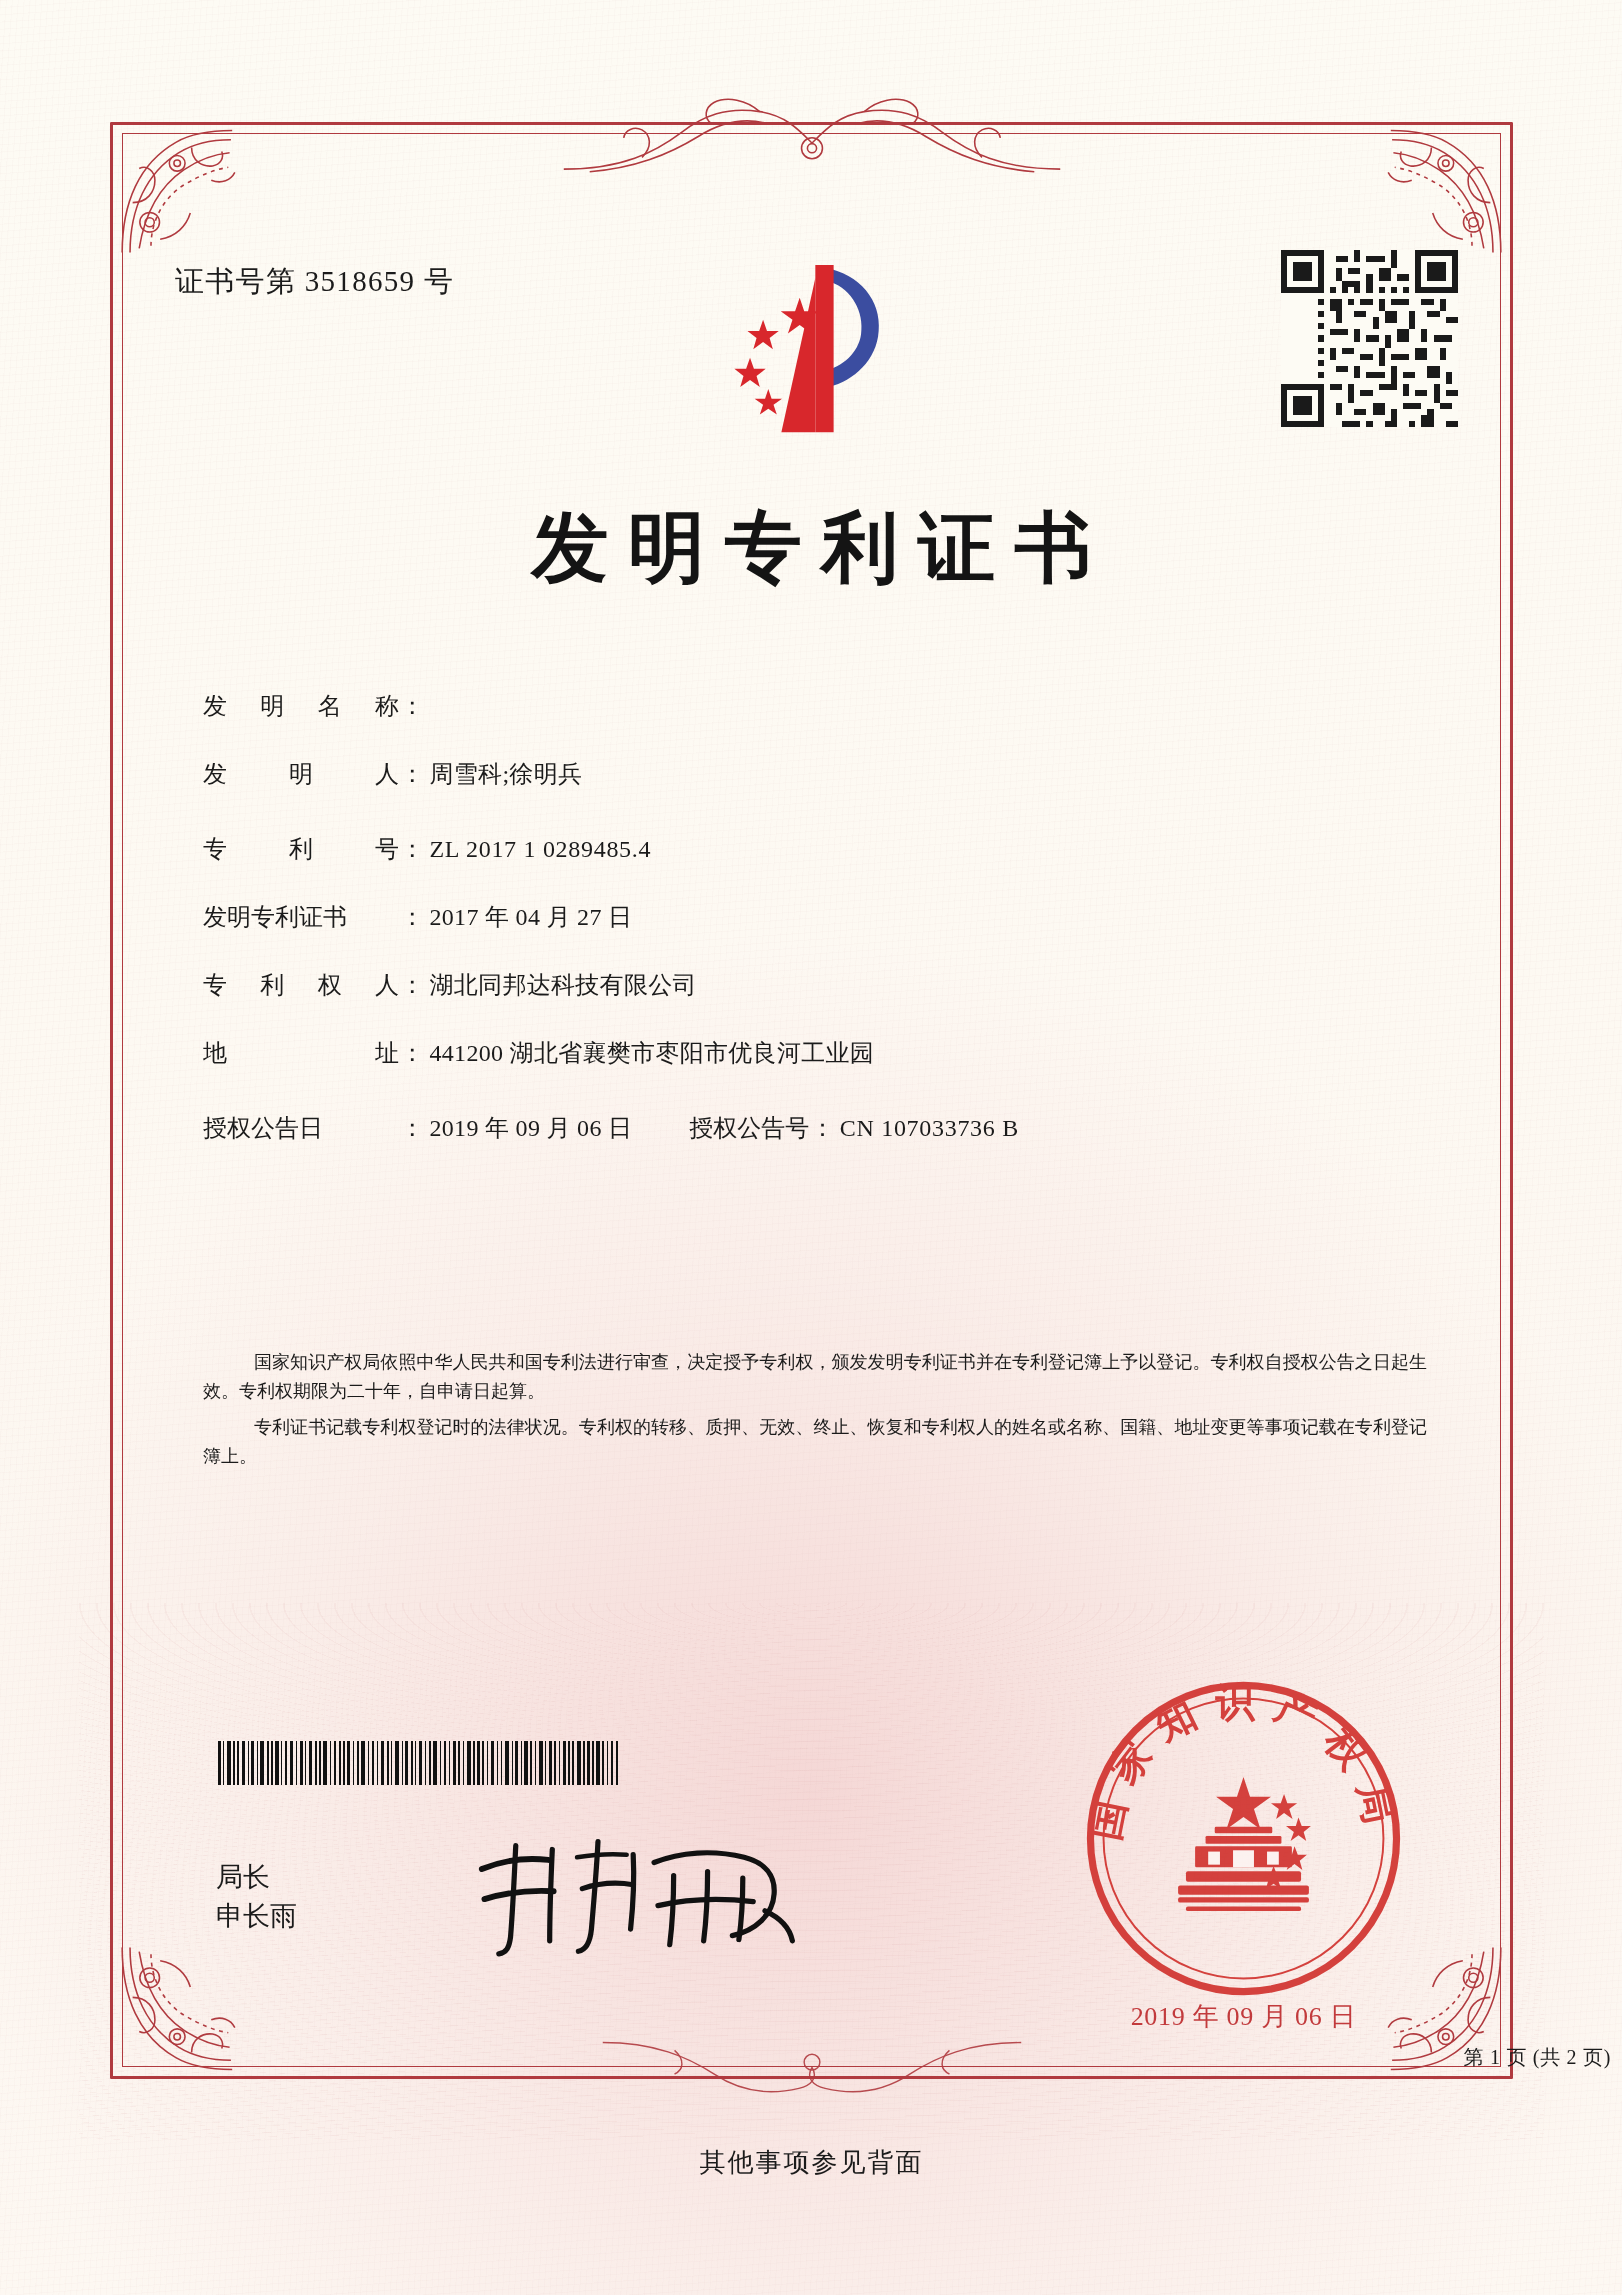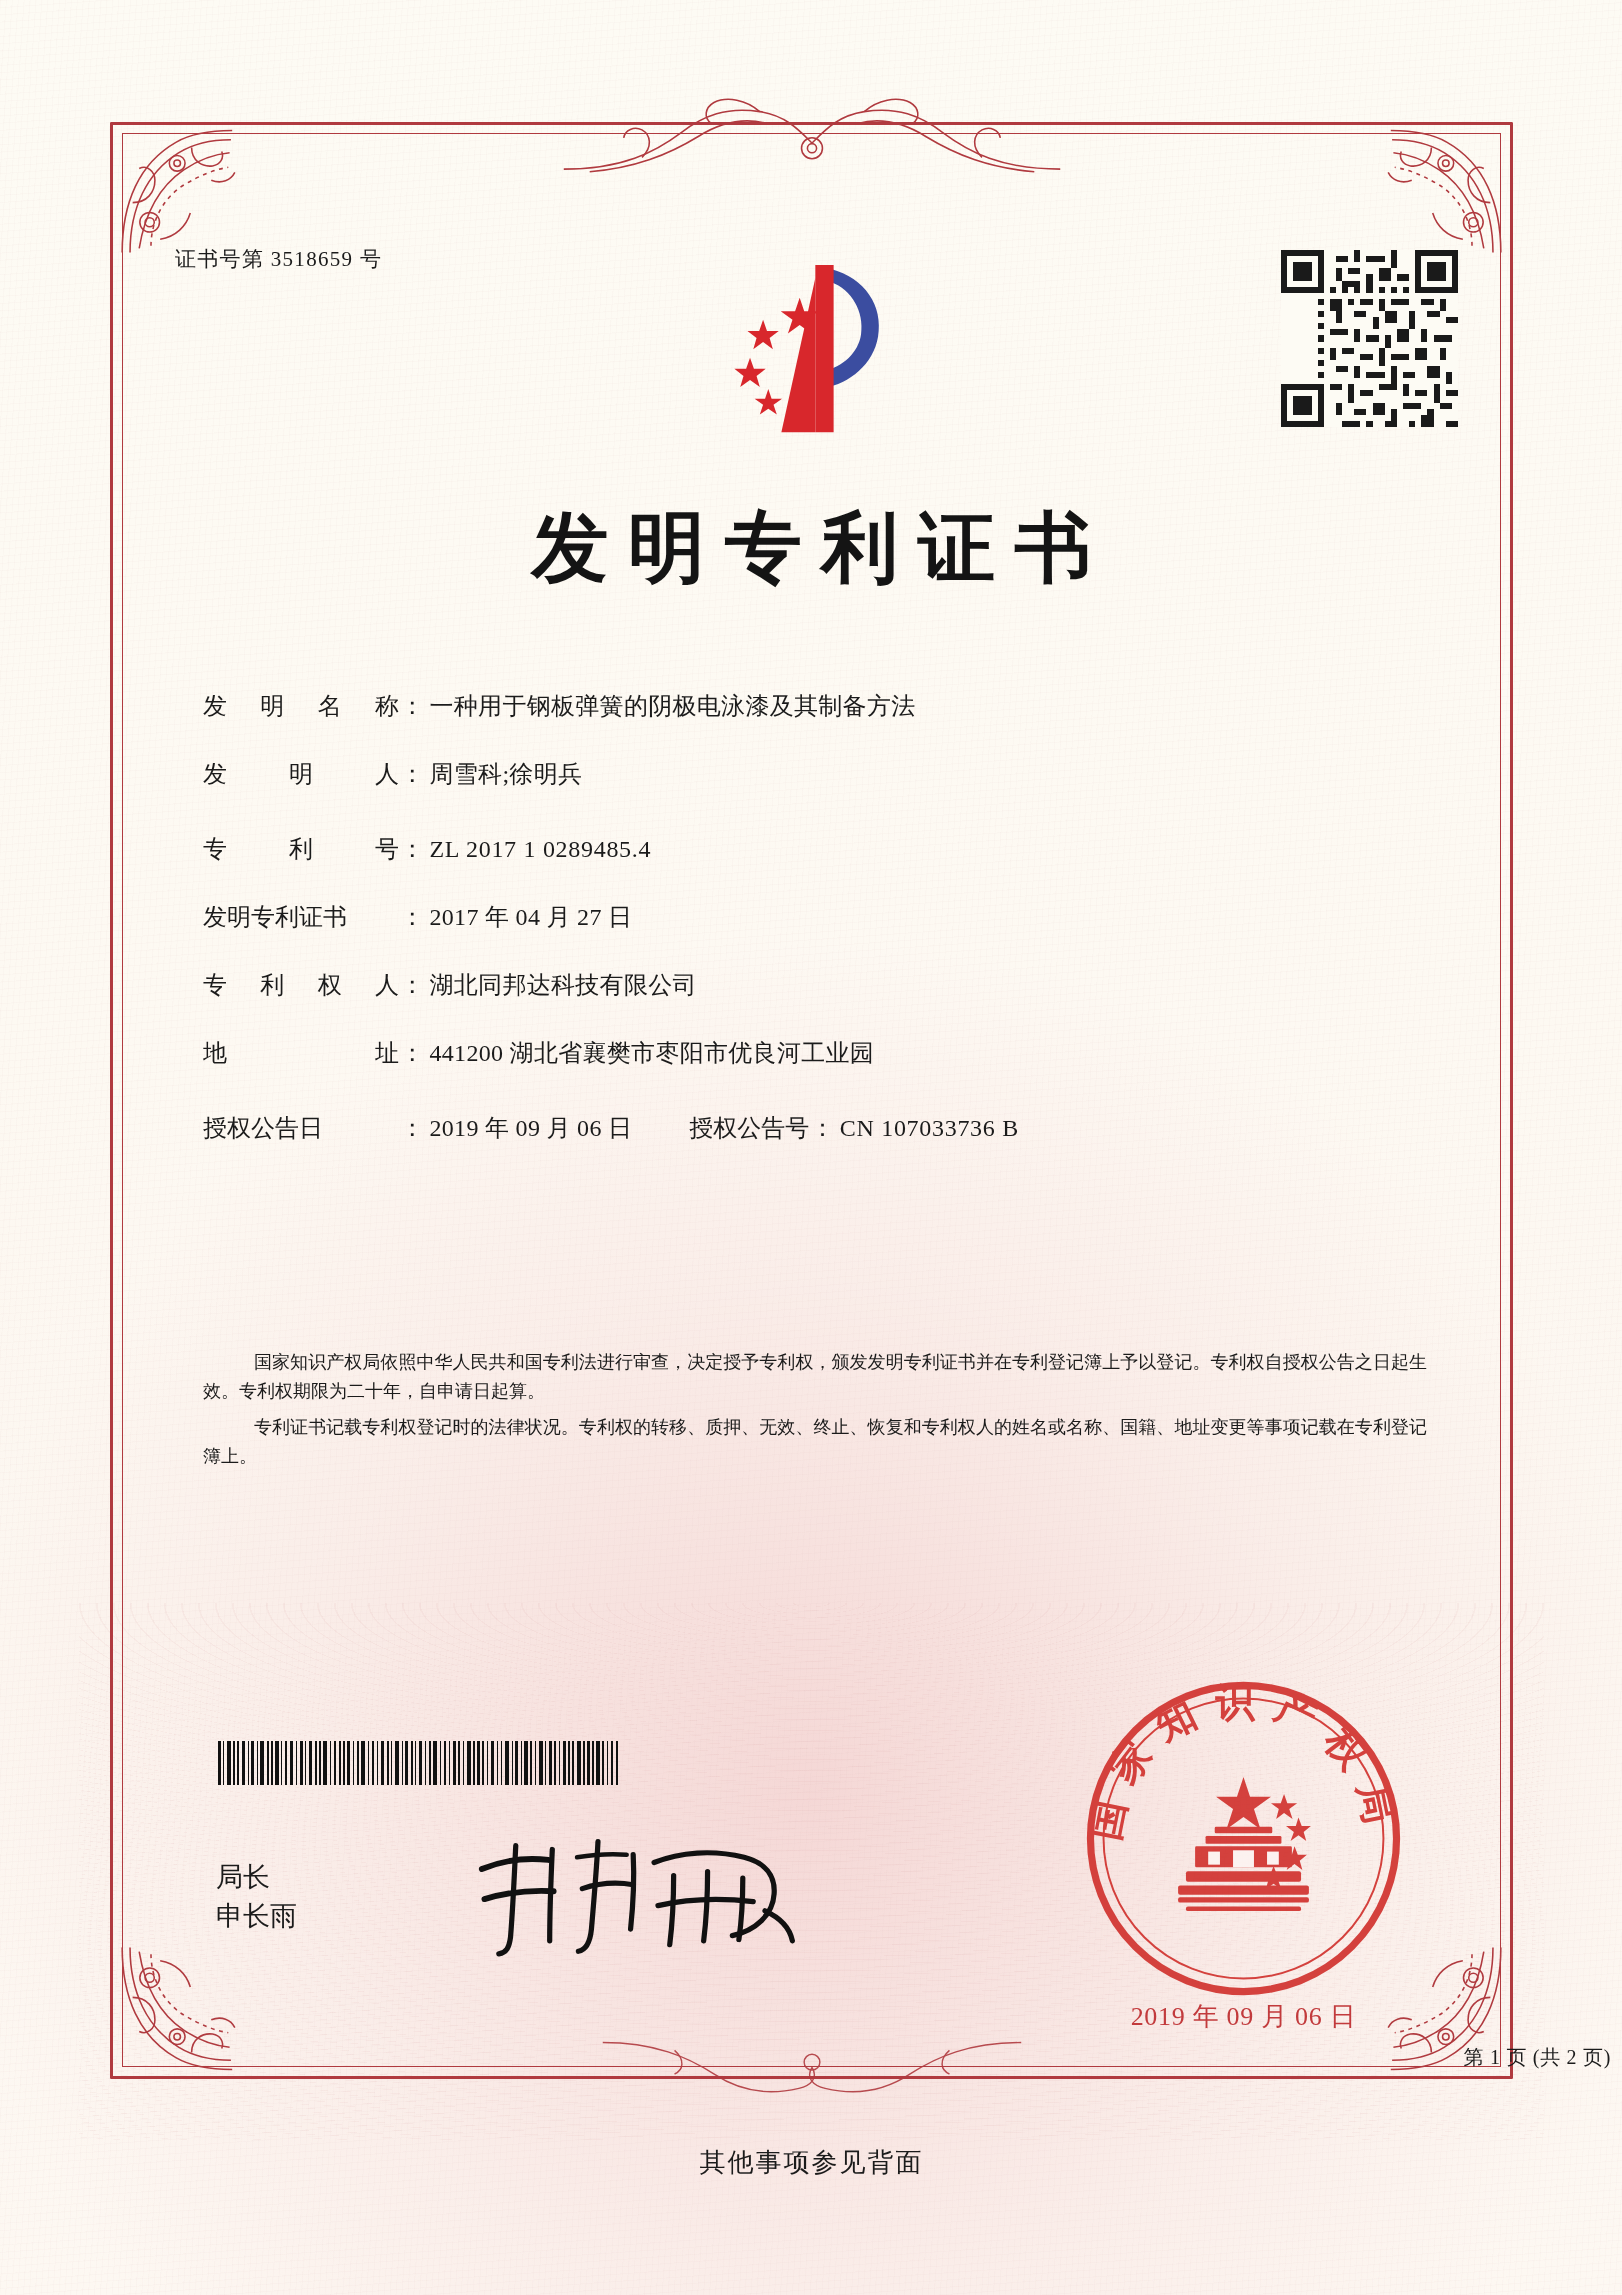--- a/index.html
+++ b/index.html
@@ -83,22 +83,22 @@
     bottom: 187px;
     width: 419px; height: 72px;
     color: #b03a3f;
     opacity: .9;
   }
   .bottom-ornament svg { width: 100%; height: 100%; display: block; }
 
   
   .cert-no {
     position: absolute;
-    left: 175px; top: 245px;
-    font-size: 21px;
+    left: 175px; top: 262px;
+    font-size: 29px;
     letter-spacing: 1.3px;
     color: #1b1b1b;
     white-space: nowrap;
   }
 
   .logo {
     position: absolute;
     left: 703px; top: 249px;
     width: 209px; height: 190px;
   }
@@ -453,21 +453,20 @@
   <div class="fields">
 
     <div class="field-row">
       <span class="field-label">
           <span>发</span>
           <span>明</span>
           <span>名</span>
           <span>称</span>
         </span>
       <span class="field-colon">：</span>
-      <span class="field-value">一种用于钢板弹簧的阴极电泳漆及其制备方法</span>
     </div>
 
     <div class="field-row">
       <span class="field-label">
           <span>发</span>
           <span>明</span>
           <span>人</span>
         </span>
       <span class="field-colon">：</span>
       <span class="field-value">周雪科;徐明兵</span>

